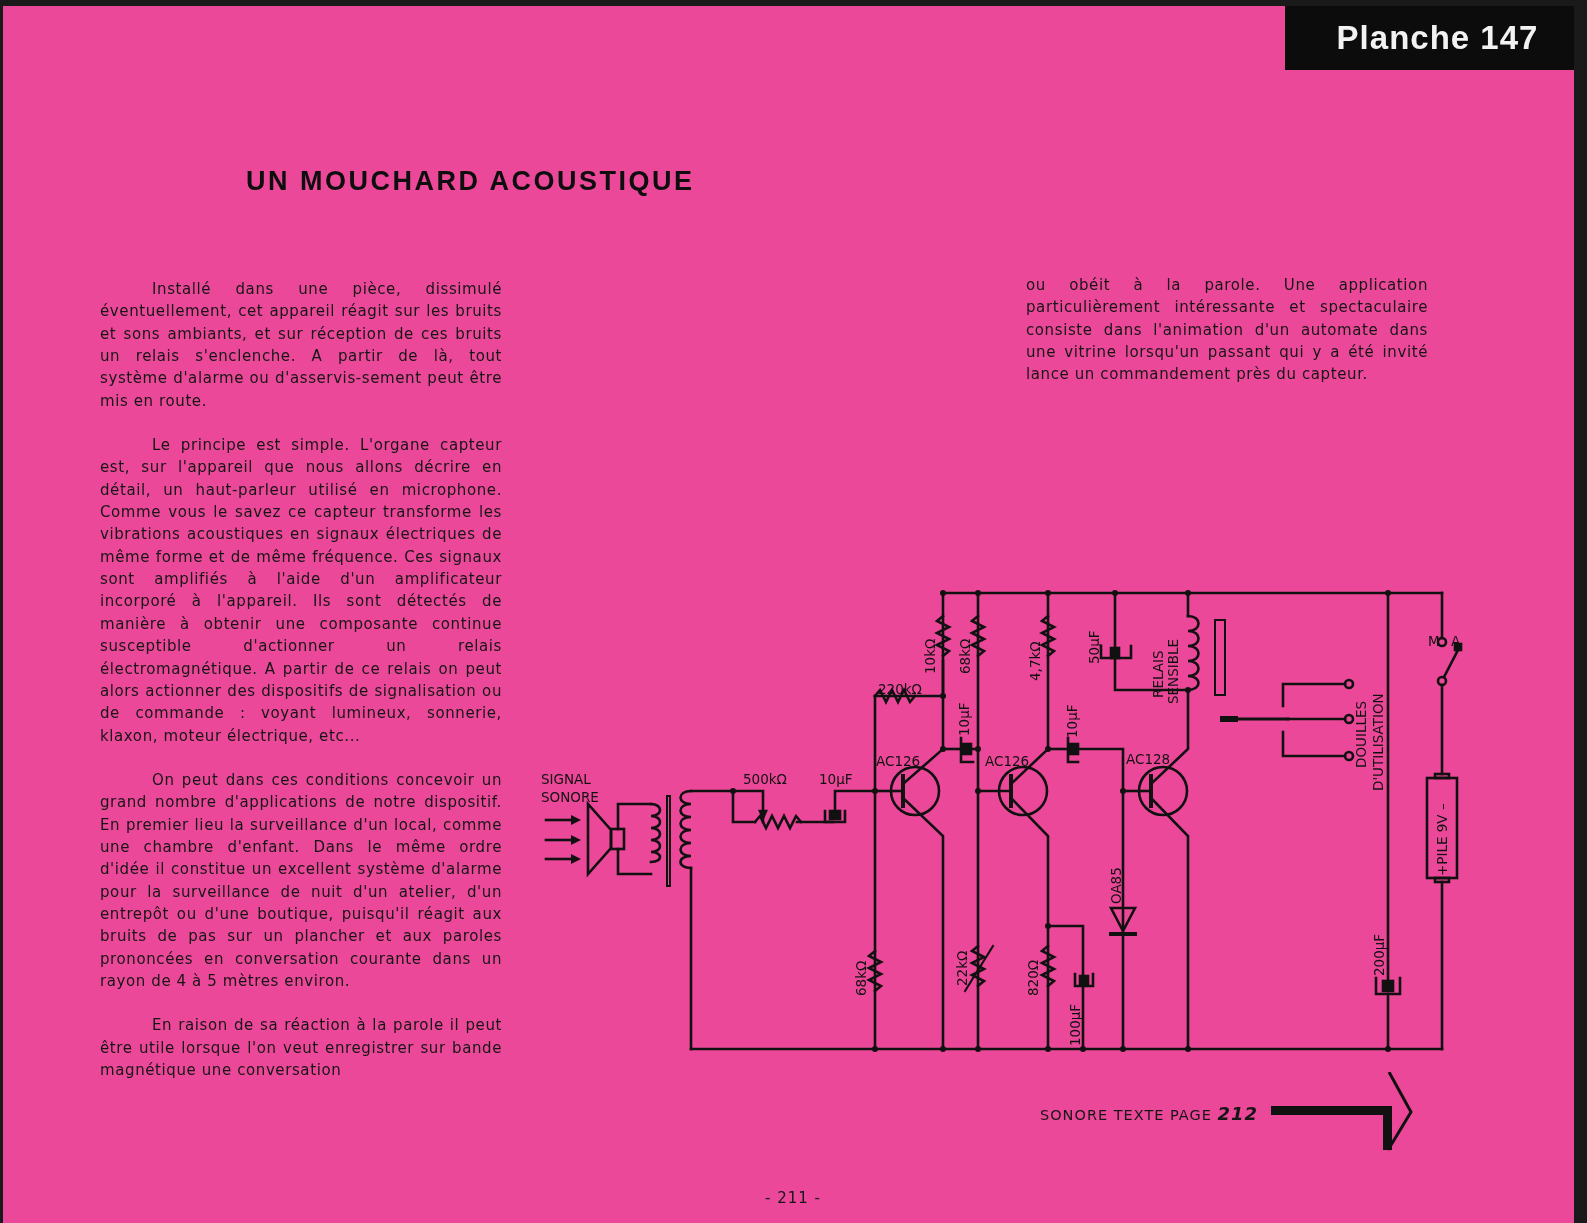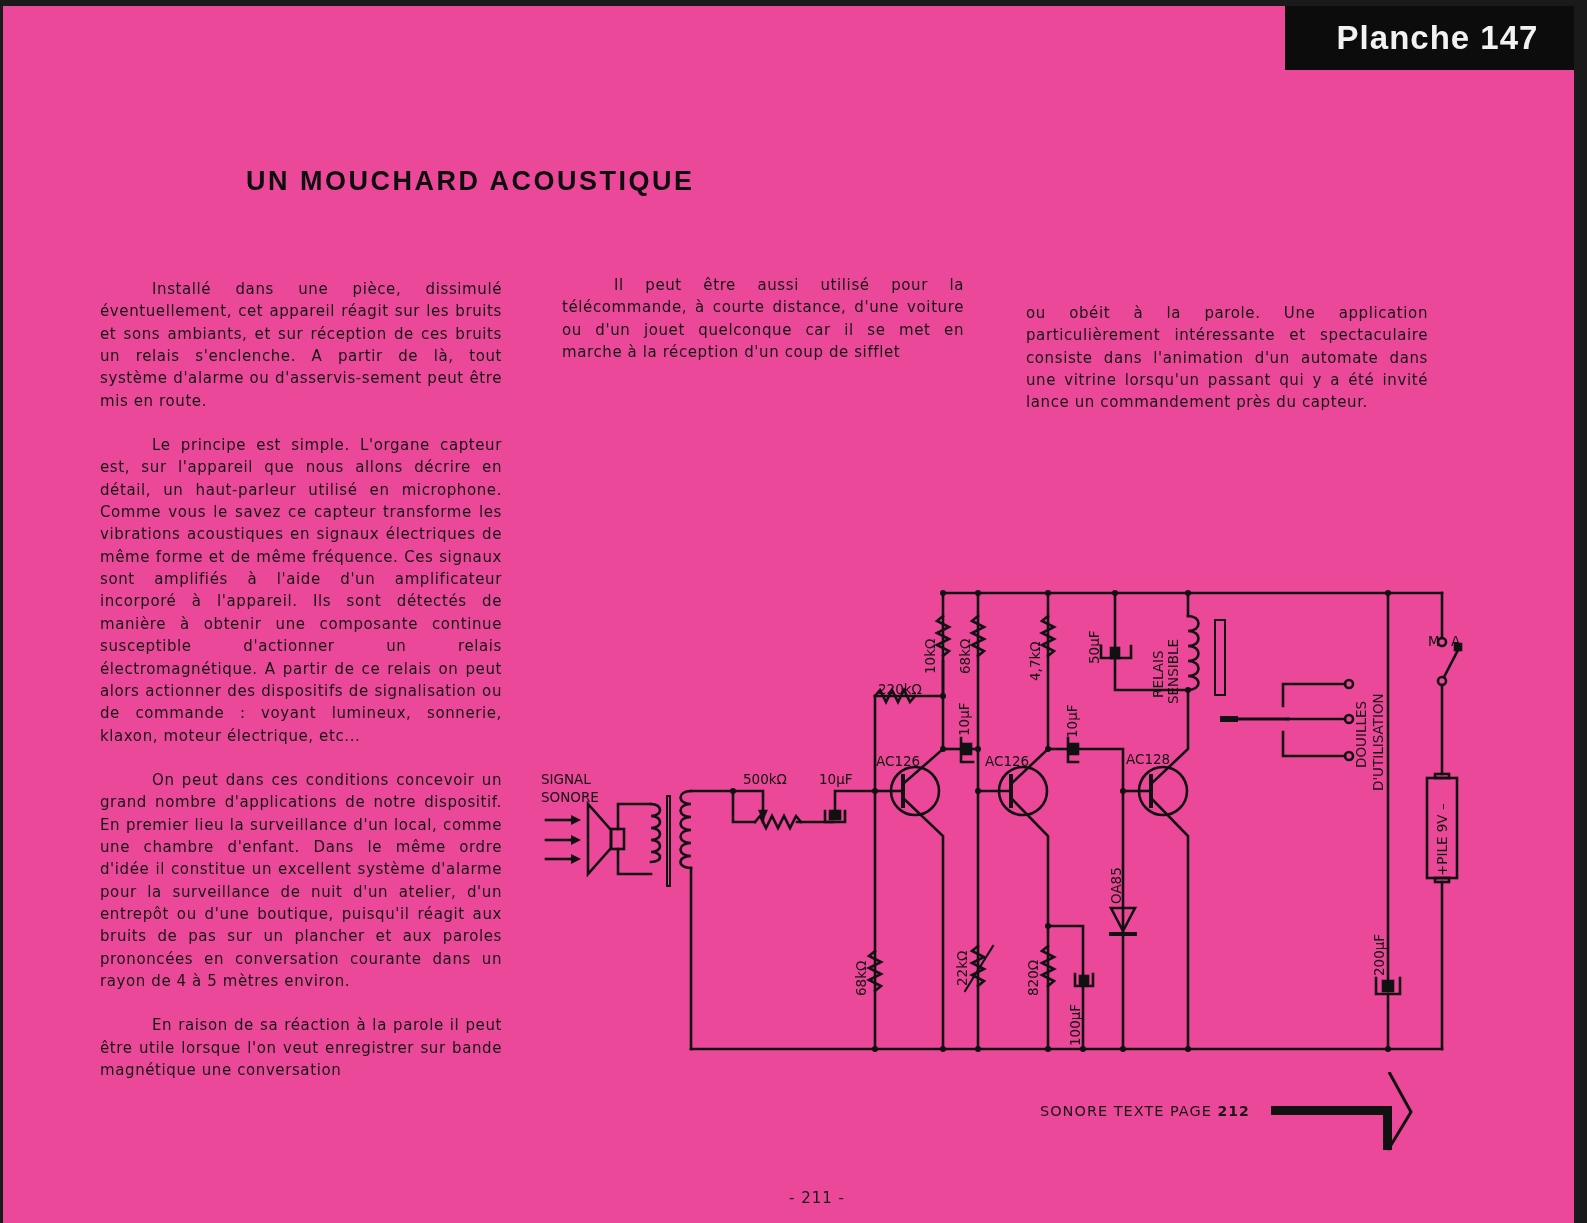--- a/index.html
+++ b/index.html
@@ -29,50 +29,49 @@
   }
   .col {
     position: absolute; width: 402px;
     font-size: 15px; line-height: 22.35px;
     text-align: justify; letter-spacing: 0.6px;
   }
   .col p { margin: 0 0 22px 0; text-indent: 0; }
   .col p.ind { text-indent: 52px; }
   .col1 { left: 97px; top: 272px; }
   .col2 { left: 559px; top: 268px; }
-  .col3 { left: 1023px; top: 268px; margin-top: 28px; }
+  .col3 { left: 1023px; top: 268px; }
   .schematic { position: absolute; left: 520px; top: 580px; }
   .lbl { font-family: "DejaVu Sans", sans-serif; font-size: 13.5px; fill: #111; }
   .suite {
     position: absolute; left: 1037px; top: 1097px;
     font-size: 14.5px; letter-spacing: 1px;
   }
-  .suite b { font-size: 14px; }
+  .suite b { font-size: 18px; font-style: italic; }
   .pagenum {
-    position: absolute; left: 786px; top: 1183px; font-size: 15px; letter-spacing: 1px;
+    position: absolute; left: 762px; top: 1183px; font-size: 15px; letter-spacing: 1px;
   }
 </style>
 </head>
 <body>
 
 <div class="page">
 
   <div class="plate">Planche 147</div>
 
   <div class="title">UN MOUCHARD ACOUSTIQUE</div>
 
   <div class="col col1">
     <p class="ind">Installé dans une pièce, dissimulé éventuellement, cet appareil réagit sur les bruits et sons ambiants, et sur réception de ces bruits un relais s'enclenche. A partir de là, tout système d'alarme ou d'asservis-sement peut être mis en route.</p>
     <p class="ind">Le principe est simple. L'organe capteur est, sur l'appareil que nous allons décrire en détail, un haut-parleur utilisé en microphone. Comme vous le savez ce capteur transforme les vibrations acoustiques en signaux électriques de même forme et de même fréquence. Ces signaux sont amplifiés à l'aide d'un amplificateur incorporé à l'appareil. Ils sont détectés de manière à obtenir une composante continue susceptible d'actionner un relais électromagnétique. A partir de ce relais on peut alors actionner des dispositifs de signalisation ou de commande : voyant lumineux, sonnerie, klaxon, moteur électrique, etc...</p>
     <p class="ind">On peut dans ces conditions concevoir un grand nombre d'applications de notre dispositif. En premier lieu la surveillance d'un local, comme une chambre d'enfant. Dans le même ordre d'idée il constitue un excellent système d'alarme pour la surveillance de nuit d'un atelier, d'un entrepôt ou d'une boutique, puisqu'il réagit aux bruits de pas sur un plancher et aux paroles prononcées en conversation courante dans un rayon de 4 à 5 mètres environ.</p>
     <p class="ind">En raison de sa réaction à la parole il peut être utile lorsque l'on veut enregistrer sur bande magnétique une conversation</p>
   </div>
 
   <div class="col col2">
-    <p class="ind">Il peut être aussi utilisé pour la télécommande, à courte distance, d'une voiture ou d'un jouet quelconque car il se met en marche à la réception d'un coup de sifflet</p>
   </div>
 
   <div class="col col3">
     <p>ou obéit à la parole. Une application particulièrement intéressante et spectaculaire consiste dans l'animation d'un automate dans une vitrine lorsqu'un passant qui y a été invité lance un commandement près du capteur.</p>
   </div>
 
   <svg class="schematic" width="960" height="500" viewBox="0 0 960 500" stroke="#111" stroke-width="2.6" fill="none" stroke-linecap="square">
 
     <line x1="420" y1="7" x2="919" y2="7"></line>
     <line x1="168" y1="463" x2="919" y2="463"></line>

